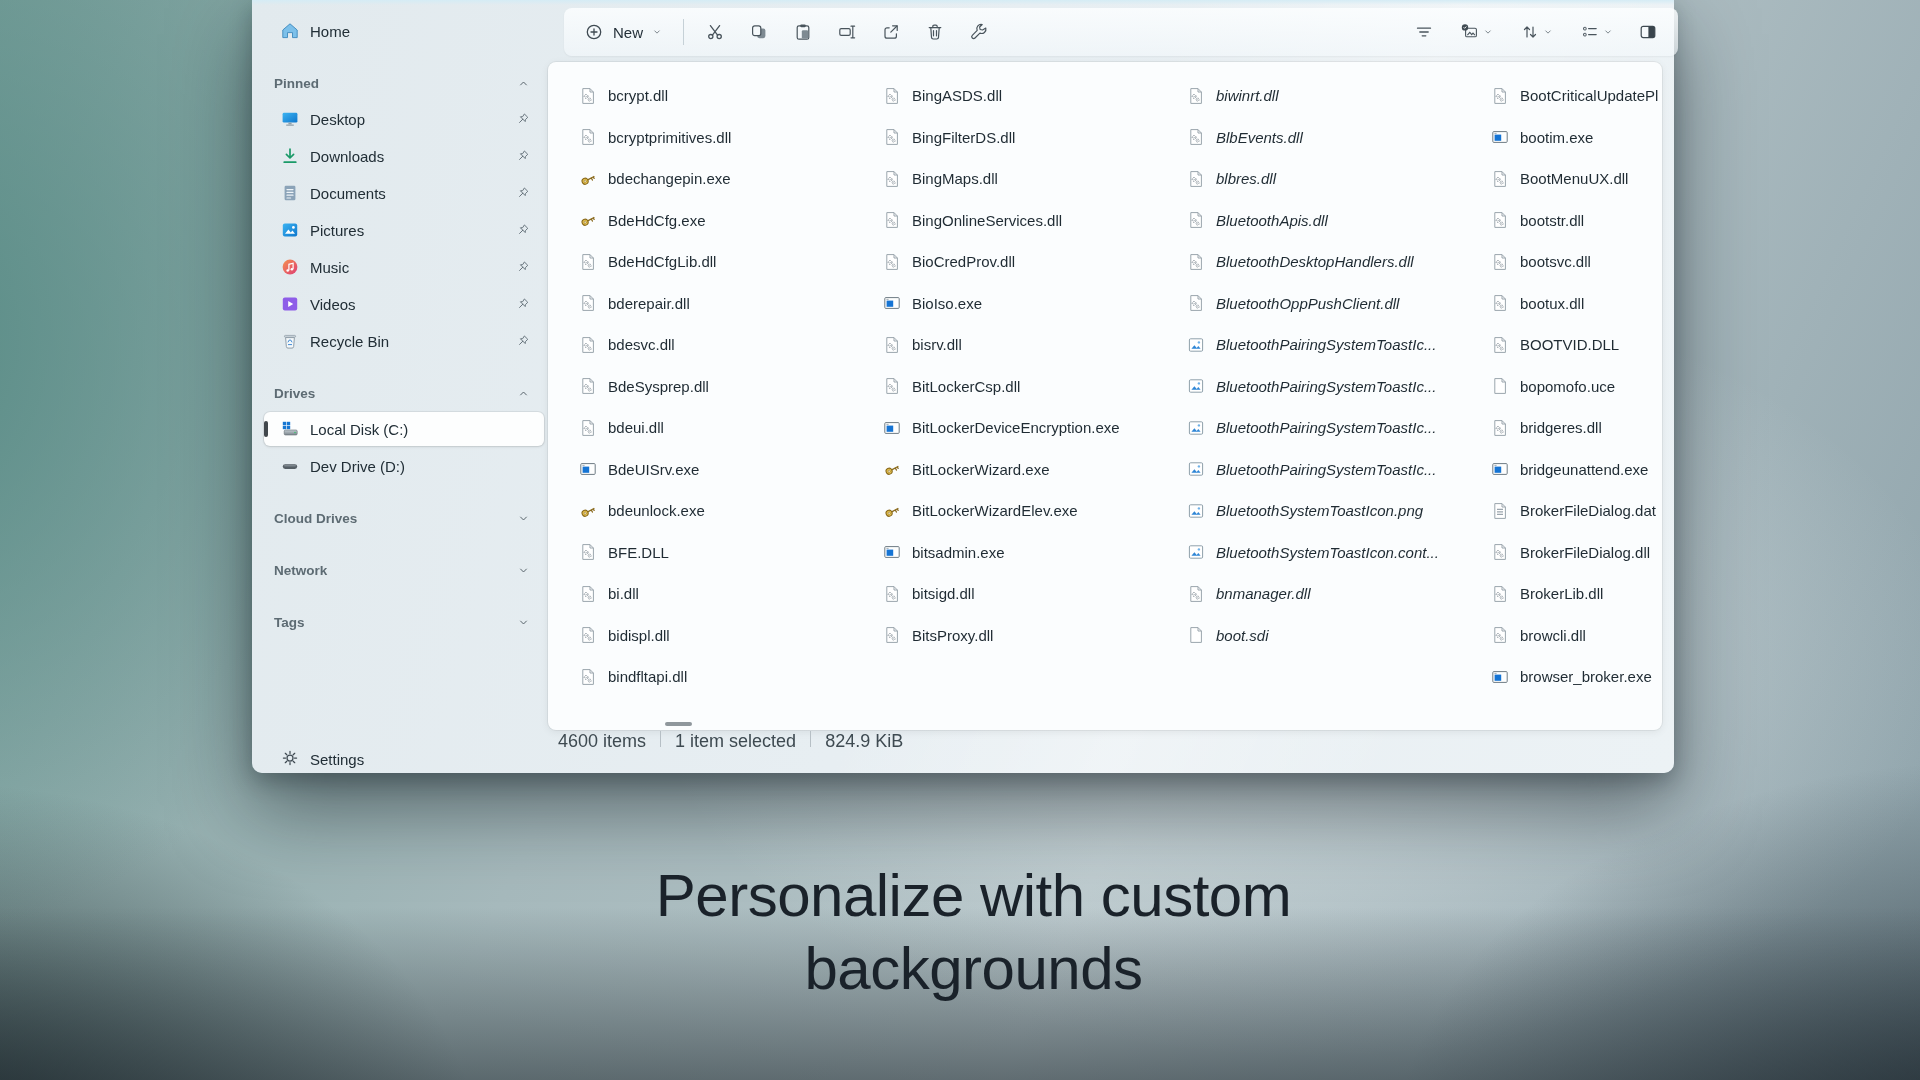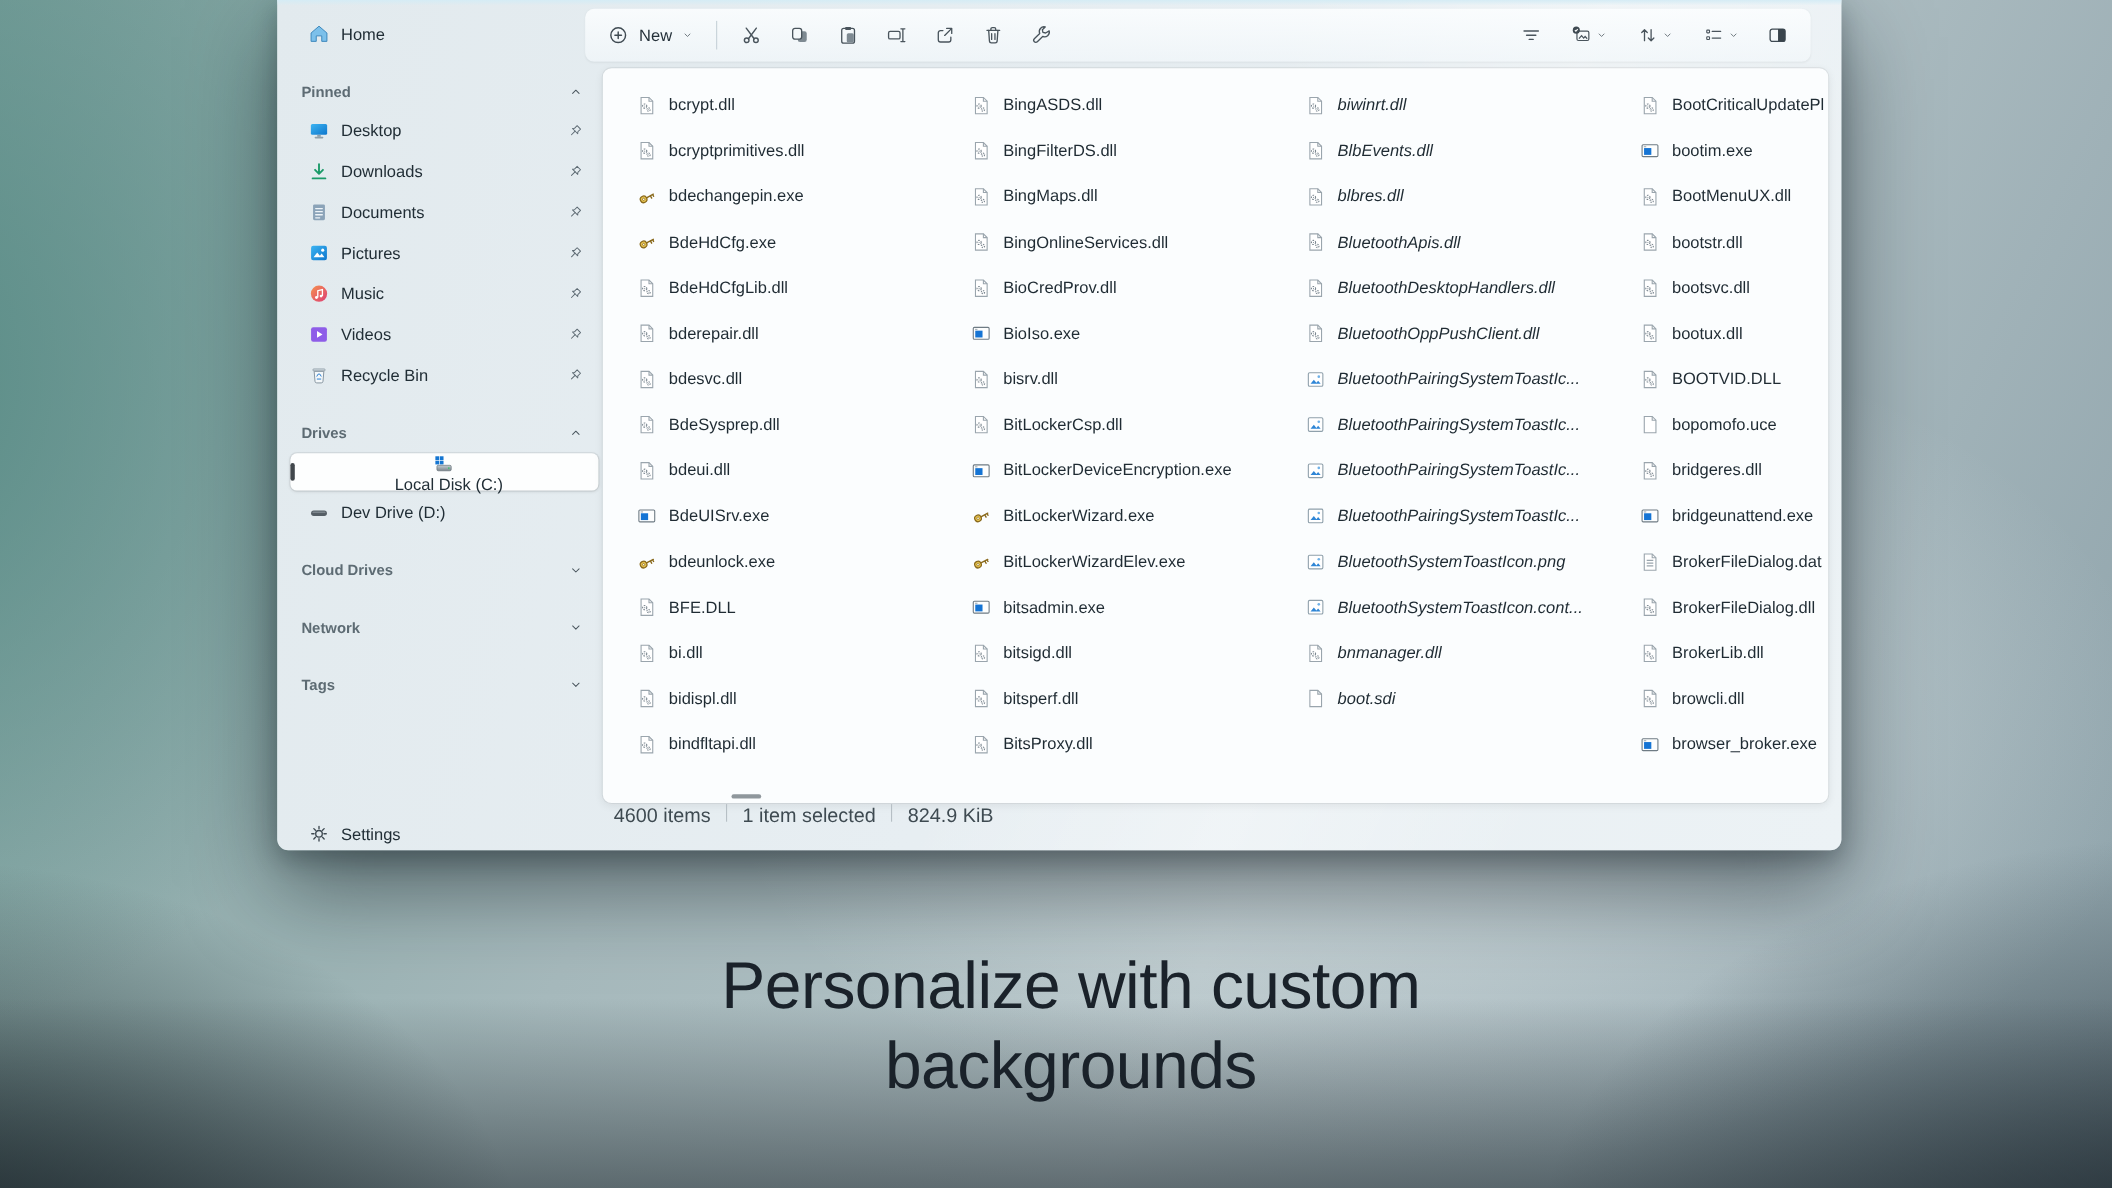--- a/index.html
+++ b/index.html
@@ -40,42 +40,41 @@
   .sidebar{position:absolute;left:0;top:8px;width:284px;bottom:44px;padding:6px 4px 0 12px;box-sizing:border-box;z-index:1;}
   .nav-item{
     position:relative;height:34px;margin-bottom:3px;border-radius:6px;
     display:flex;align-items:center;padding:0 8px 0 16px;box-sizing:border-box;width:280px;
     color:#212e36;font-size:15px;
   }
   .nav-item .ic20{margin-right:10px;flex:none;}
   .nav-item.selected{
     background:#fdfefe;
     box-shadow:0 0 0 1px rgba(0,0,0,0.06),0 1px 3px rgba(0,0,0,0.10);
-    flex-direction:column;
   }
   .nav-item.selected::before{
     content:"";position:absolute;left:0;top:9px;bottom:9px;width:3.5px;border-radius:2px;background:#41474c;
   }
   .pin{position:absolute;right:14px;top:50%;margin-top:-7.5px;}
   .sec-head{
     position:relative;height:34px;margin-top:18px;margin-bottom:2px;border-radius:6px;
     display:flex;align-items:center;padding:0 8px 0 10px;width:280px;box-sizing:border-box;
     color:#5d6b73;font-size:13.5px;font-weight:bold;
   }
   .sec-head .chev{position:absolute;right:14px;top:50%;margin-top:-6.5px;}
   .settings{
     position:absolute;left:12px;bottom:5px;height:34px;width:170px;border-radius:6px;
     display:flex;align-items:flex-end;padding:0 8px 0 16px;box-sizing:border-box;
     color:#212e36;font-size:15px;z-index:1;
   }
   .settings .ic20{margin-right:10px;}
 
   
   .toolbar{
-    position:absolute;left:280px;top:8px;width:1114px;height:48px;z-index:1;
+    position:absolute;left:312px;top:8px;width:1114px;height:48px;z-index:1;
     background:linear-gradient(180deg,rgba(252,254,255,0.85),rgba(243,248,251,0.65));
     border-radius:8px;display:flex;align-items:center;
     box-shadow:0 1px 2px rgba(0,0,0,0.05);
     padding:0 8px;box-sizing:border-box;
   }
   .newbtn{display:flex;align-items:center;gap:9px;height:36px;padding:0 12px;border-radius:6px;color:#243039;font-size:15px;}
   .tdiv{width:1px;height:26px;background:#c6d1d7;margin:0 9px;flex:none;}
   .tbtn{width:40px;height:36px;margin:0 2px;border-radius:6px;display:flex;align-items:center;justify-content:center;flex:none;}
   .tbtn.combo{width:56px;gap:3px;}
   .tb-spacer{flex:1;}
@@ -685,26 +684,20 @@
             <div class="fitem">
               <svg class="ic fic">
                 <use href="#sym-file-dll" xlink:href="#sym-file-dll"></use>
               </svg>
               <span class="fname">bitsigd.dll</span>
             </div>
             <div class="fitem">
               <svg class="ic fic">
                 <use href="#sym-file-dll" xlink:href="#sym-file-dll"></use>
               </svg>
-              <span class="fname">bitsperf.dll</span>
-            </div>
-            <div class="fitem">
-              <svg class="ic fic">
-                <use href="#sym-file-dll" xlink:href="#sym-file-dll"></use>
-              </svg>
               <span class="fname">BitsProxy.dll</span>
             </div>
           </div>
           <div class="fcol" style="left: 634px; font-style: italic;">
             <div class="fitem">
               <svg class="ic fic">
                 <use href="#sym-file-dll" xlink:href="#sym-file-dll"></use>
               </svg>
               <span class="fname">biwinrt.dll</span>
             </div>

